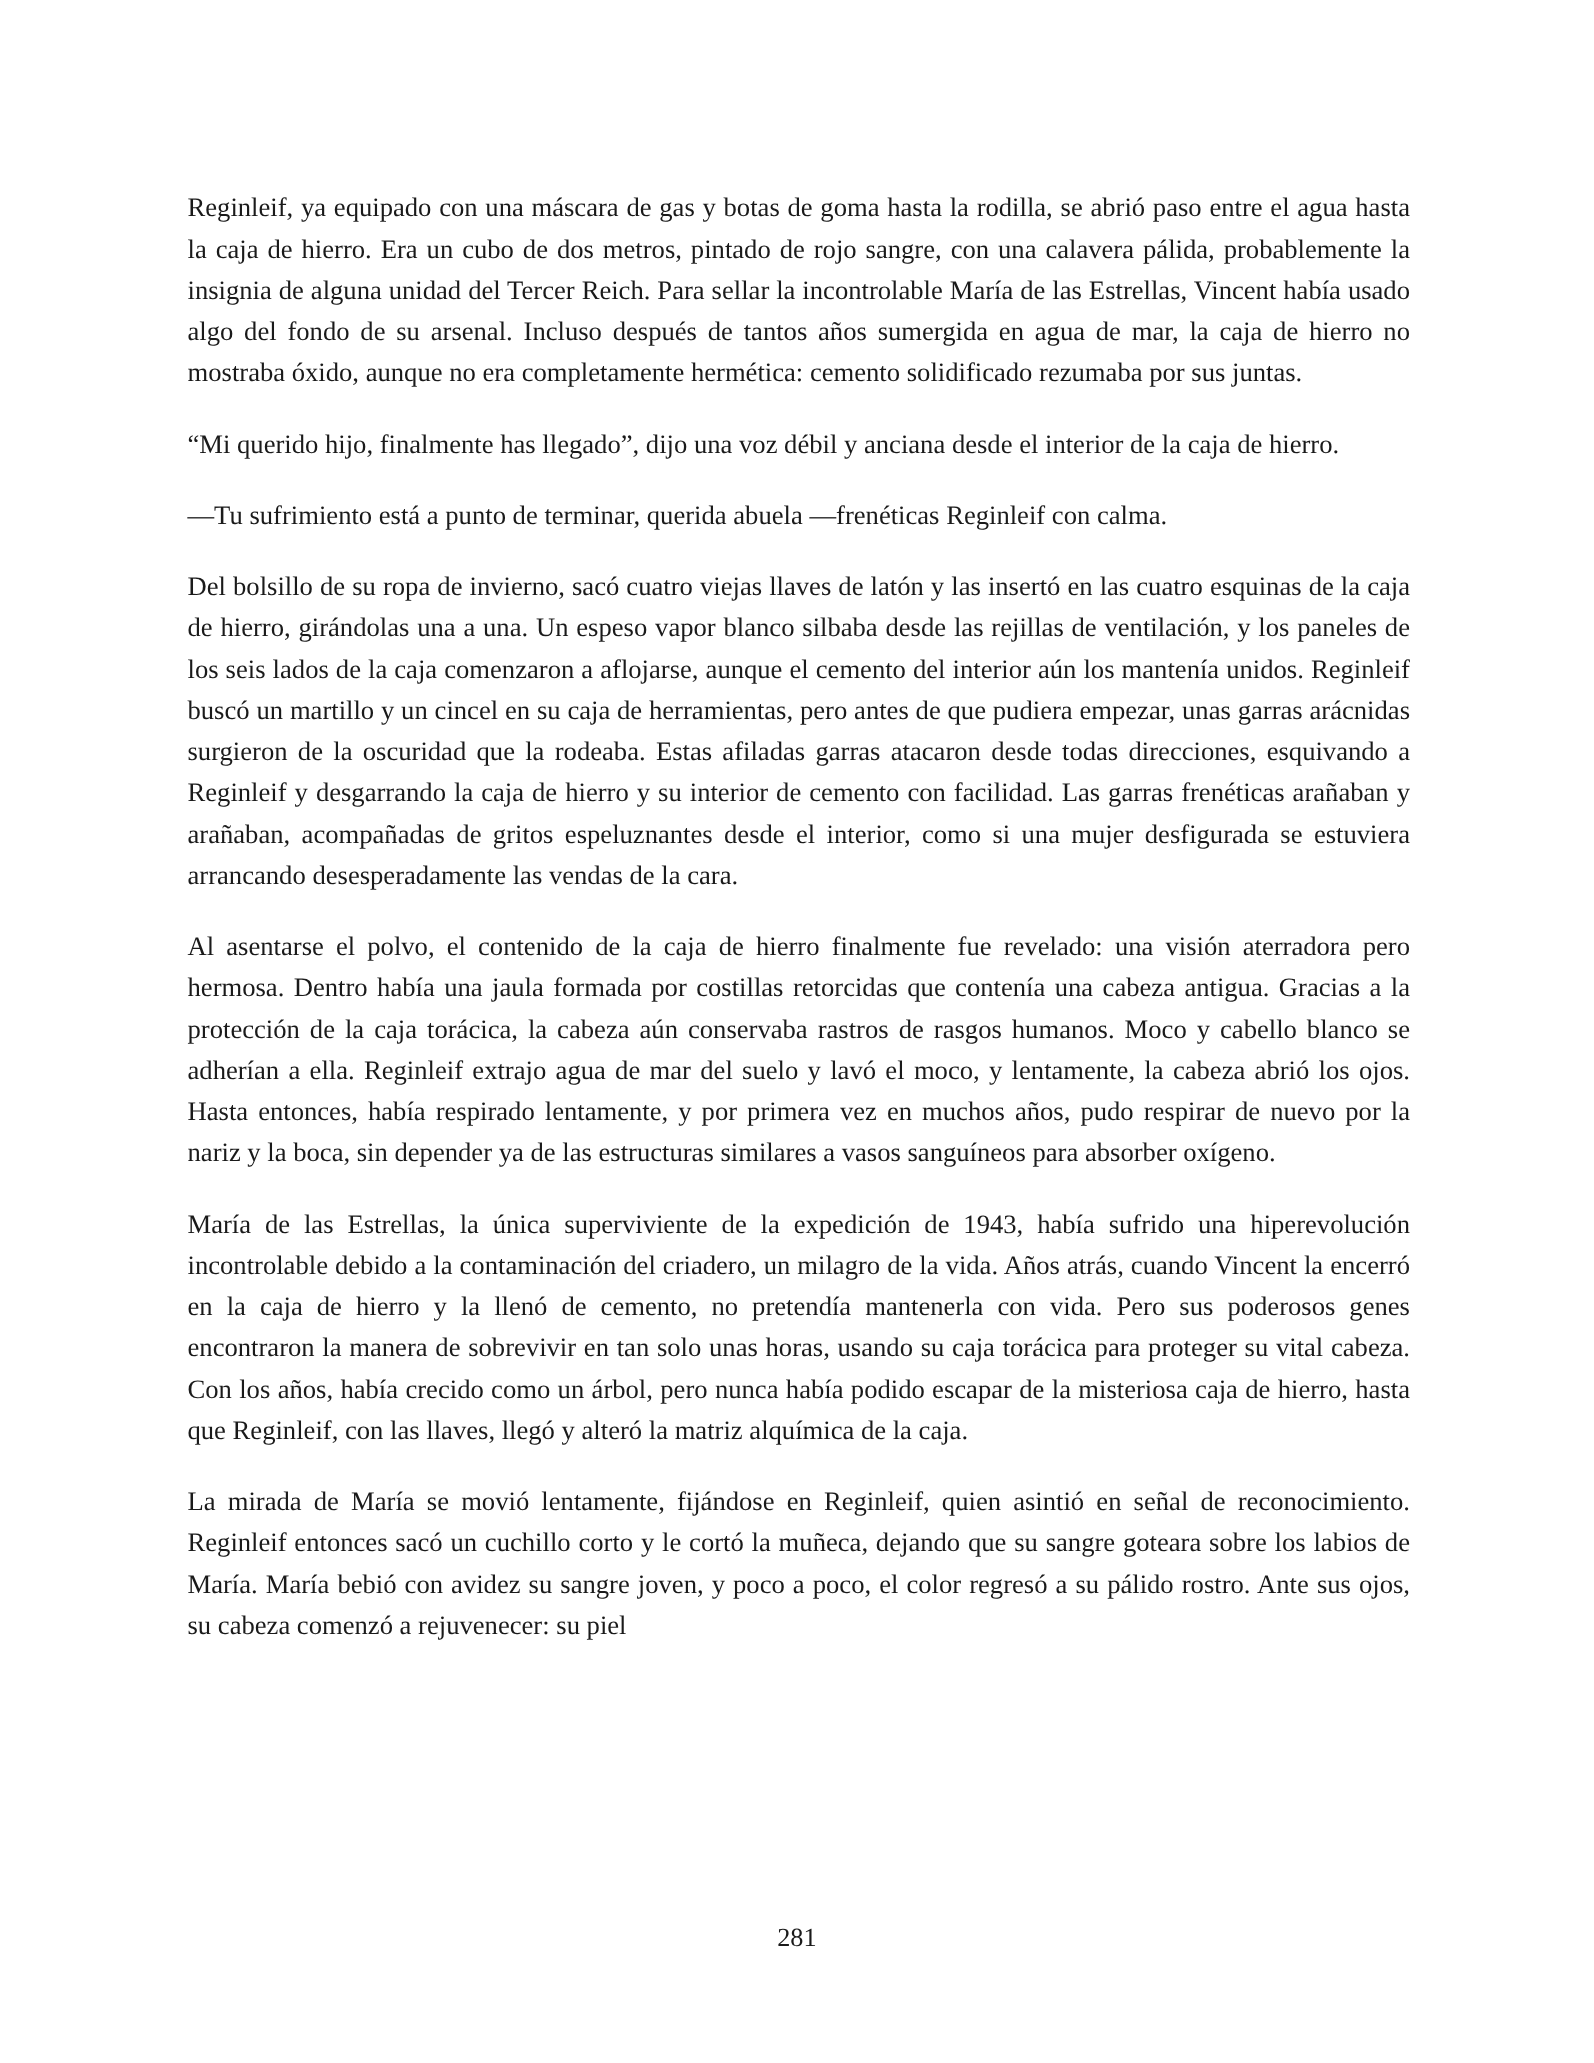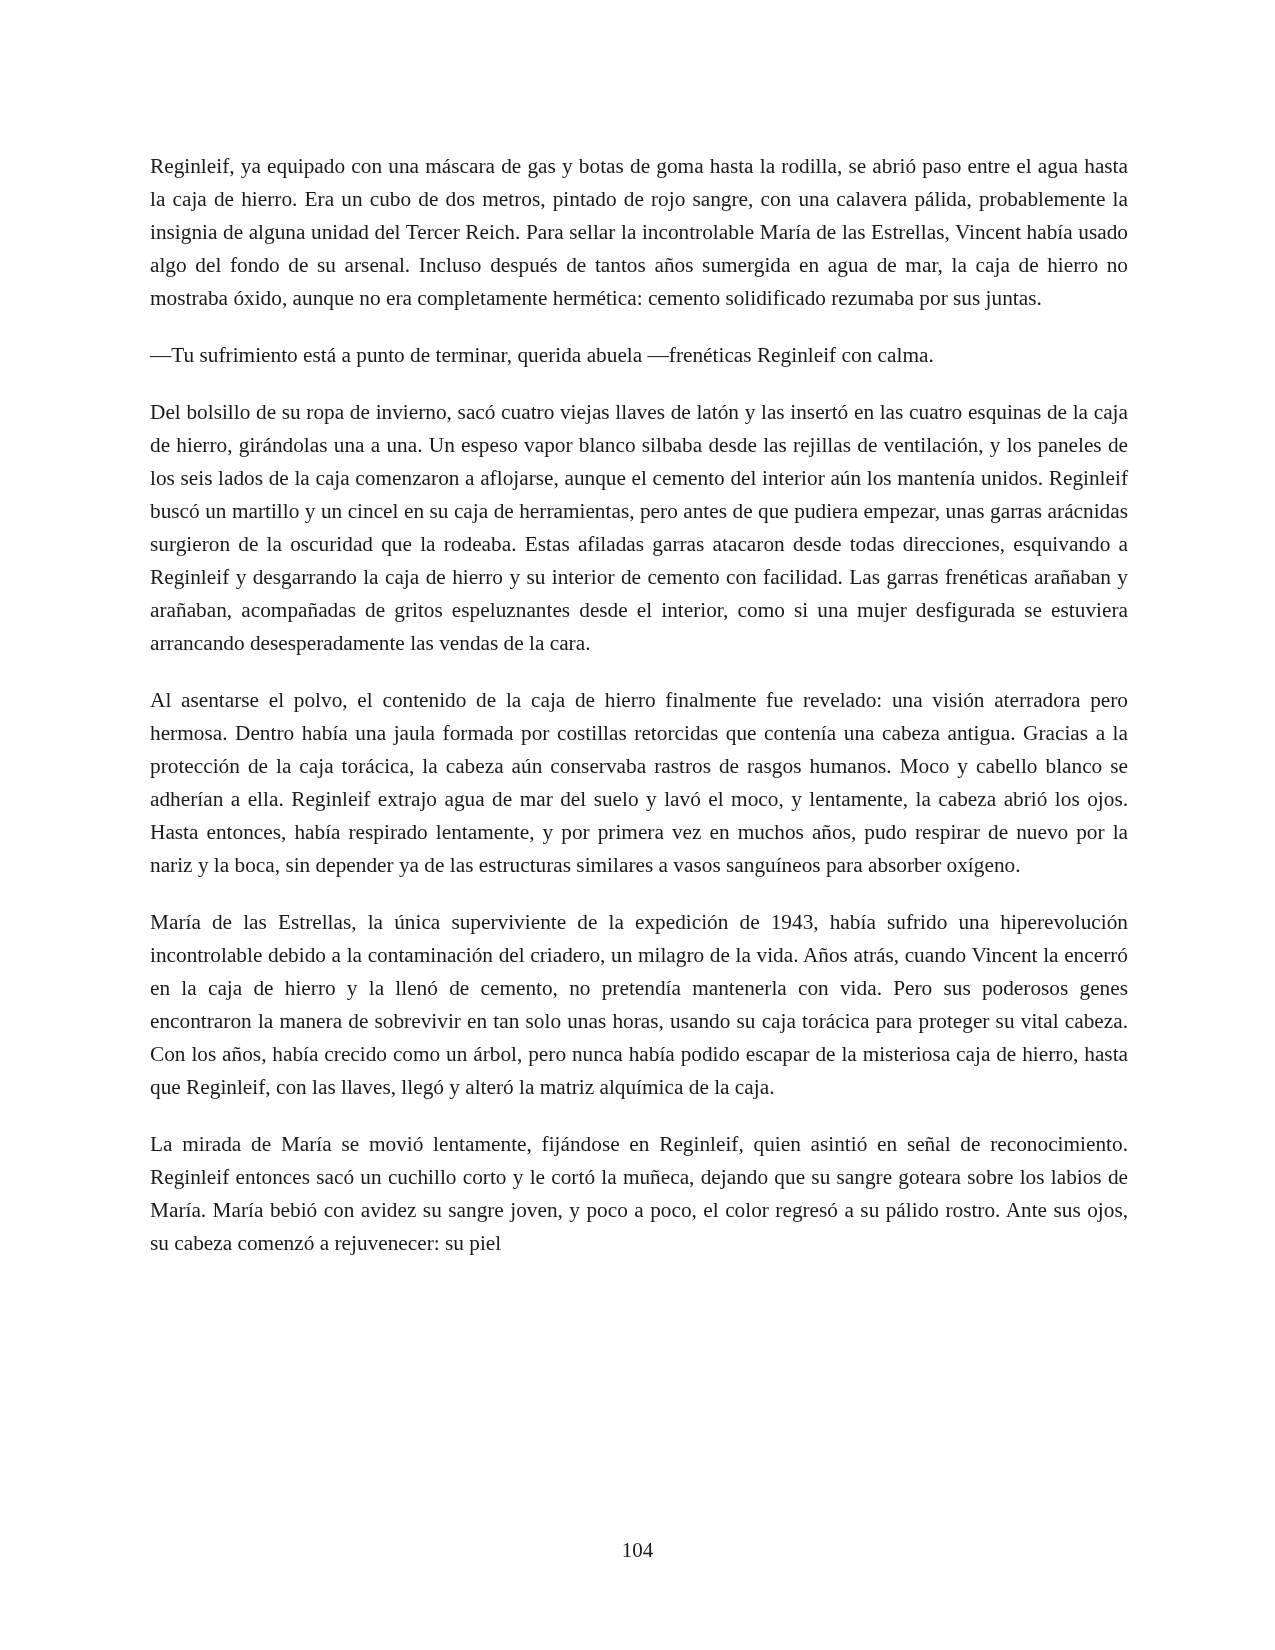--- a/index.html
+++ b/index.html
@@ -19,20 +19,21 @@
     font-family: "Liberation Serif", "DejaVu Serif", serif;
     font-size: 21px; color: #1a1a1a;
   }
 </style>
 </head>
 <body>
 
 <div class="page">
   <div class="body-text">
     <p>Reginleif, ya equipado con una máscara de gas y botas de goma hasta la rodilla, se abrió paso entre el agua hasta la caja de hierro. Era un cubo de dos metros, pintado de rojo sangre, con una calavera pálida, probablemente la insignia de alguna unidad del Tercer Reich. Para sellar la incontrolable María de las Estrellas, Vincent había usado algo del fondo de su arsenal. Incluso después de tantos años sumergida en agua de mar, la caja de hierro no mostraba óxido, aunque no era completamente hermética: cemento solidificado rezumaba por sus juntas.</p>
+    <p>“Mi querido hijo, finalmente has llegado”, dijo una voz débil y anciana desde el interior de la caja de hierro.</p>
     <p>—Tu sufrimiento está a punto de terminar, querida abuela —frenéticas Reginleif con calma.</p>
     <p>Del bolsillo de su ropa de invierno, sacó cuatro viejas llaves de latón y las insertó en las cuatro esquinas de la caja de hierro, girándolas una a una. Un espeso vapor blanco silbaba desde las rejillas de ventilación, y los paneles de los seis lados de la caja comenzaron a aflojarse, aunque el cemento del interior aún los mantenía unidos. Reginleif buscó un martillo y un cincel en su caja de herramientas, pero antes de que pudiera empezar, unas garras arácnidas surgieron de la oscuridad que la rodeaba. Estas afiladas garras atacaron desde todas direcciones, esquivando a Reginleif y desgarrando la caja de hierro y su interior de cemento con facilidad. Las garras frenéticas arañaban y arañaban, acompañadas de gritos espeluznantes desde el interior, como si una mujer desfigurada se estuviera arrancando desesperadamente las vendas de la cara.</p>
     <p>Al asentarse el polvo, el contenido de la caja de hierro finalmente fue revelado: una visión aterradora pero hermosa. Dentro había una jaula formada por costillas retorcidas que contenía una cabeza antigua. Gracias a la protección de la caja torácica, la cabeza aún conservaba rastros de rasgos humanos. Moco y cabello blanco se adherían a ella. Reginleif extrajo agua de mar del suelo y lavó el moco, y lentamente, la cabeza abrió los ojos. Hasta entonces, había respirado lentamente, y por primera vez en muchos años, pudo respirar de nuevo por la nariz y la boca, sin depender ya de las estructuras similares a vasos sanguíneos para absorber oxígeno.</p>
     <p>María de las Estrellas, la única superviviente de la expedición de 1943, había sufrido una hiperevolución incontrolable debido a la contaminación del criadero, un milagro de la vida. Años atrás, cuando Vincent la encerró en la caja de hierro y la llenó de cemento, no pretendía mantenerla con vida. Pero sus poderosos genes encontraron la manera de sobrevivir en tan solo unas horas, usando su caja torácica para proteger su vital cabeza. Con los años, había crecido como un árbol, pero nunca había podido escapar de la misteriosa caja de hierro, hasta que Reginleif, con las llaves, llegó y alteró la matriz alquímica de la caja.</p>
     <p>La mirada de María se movió lentamente, fijándose en Reginleif, quien asintió en señal de reconocimiento. Reginleif entonces sacó un cuchillo corto y le cortó la muñeca, dejando que su sangre goteara sobre los labios de María. María bebió con avidez su sangre joven, y poco a poco, el color regresó a su pálido rostro. Ante sus ojos, su cabeza comenzó a rejuvenecer: su piel</p>
   </div>
-  <div class="page-number">104</div>
+  <div class="page-number">281</div>
 </div>
 
 </body></html>

